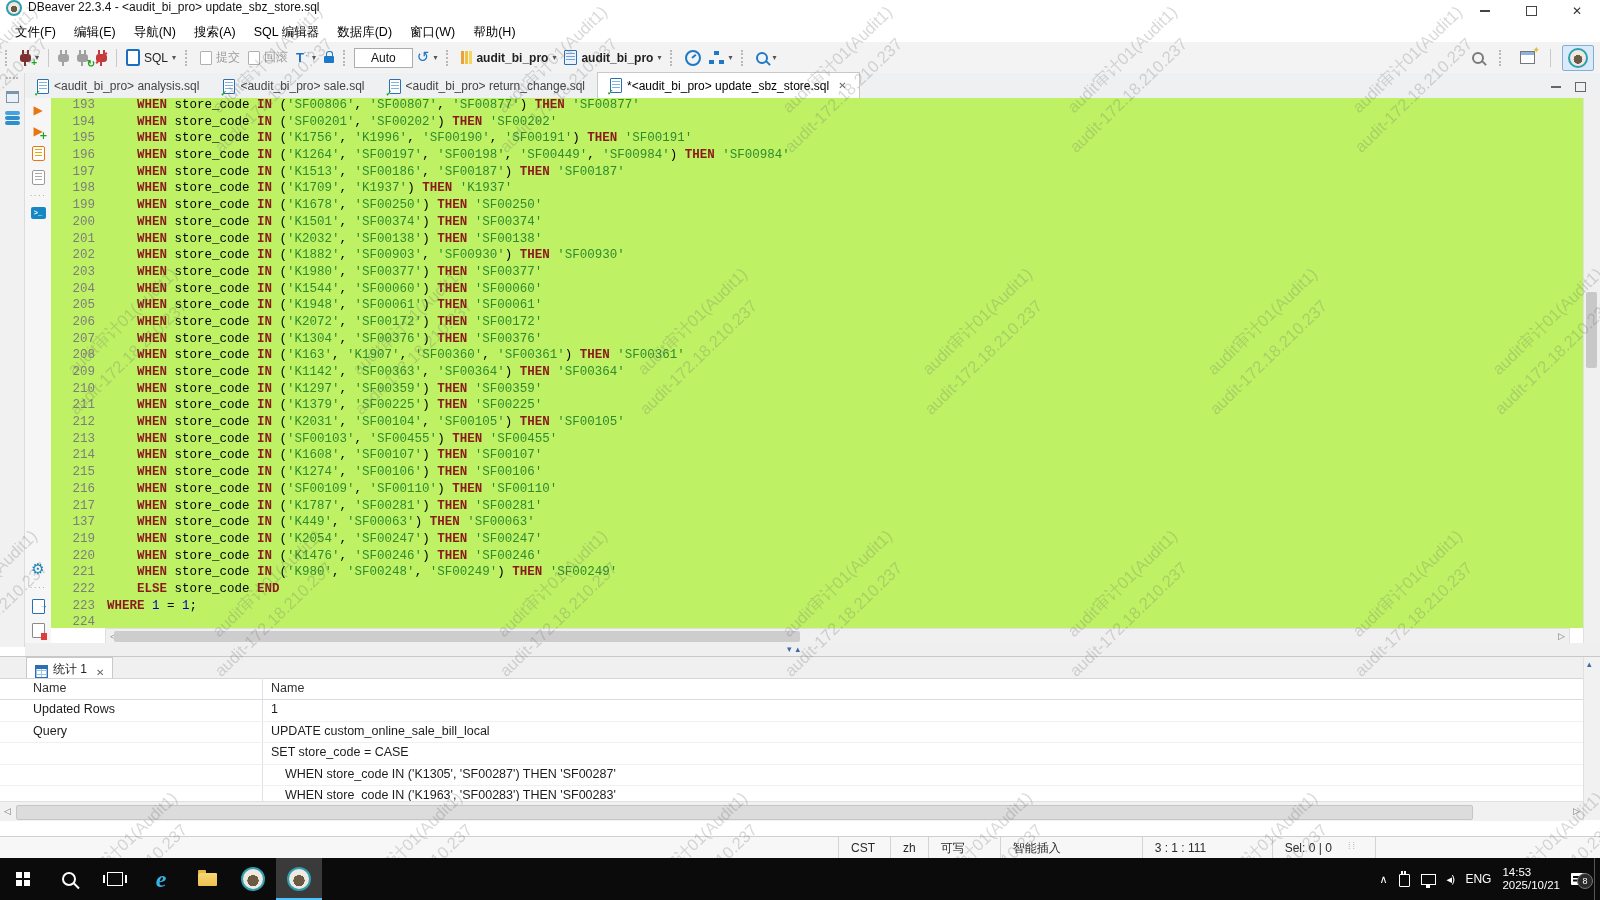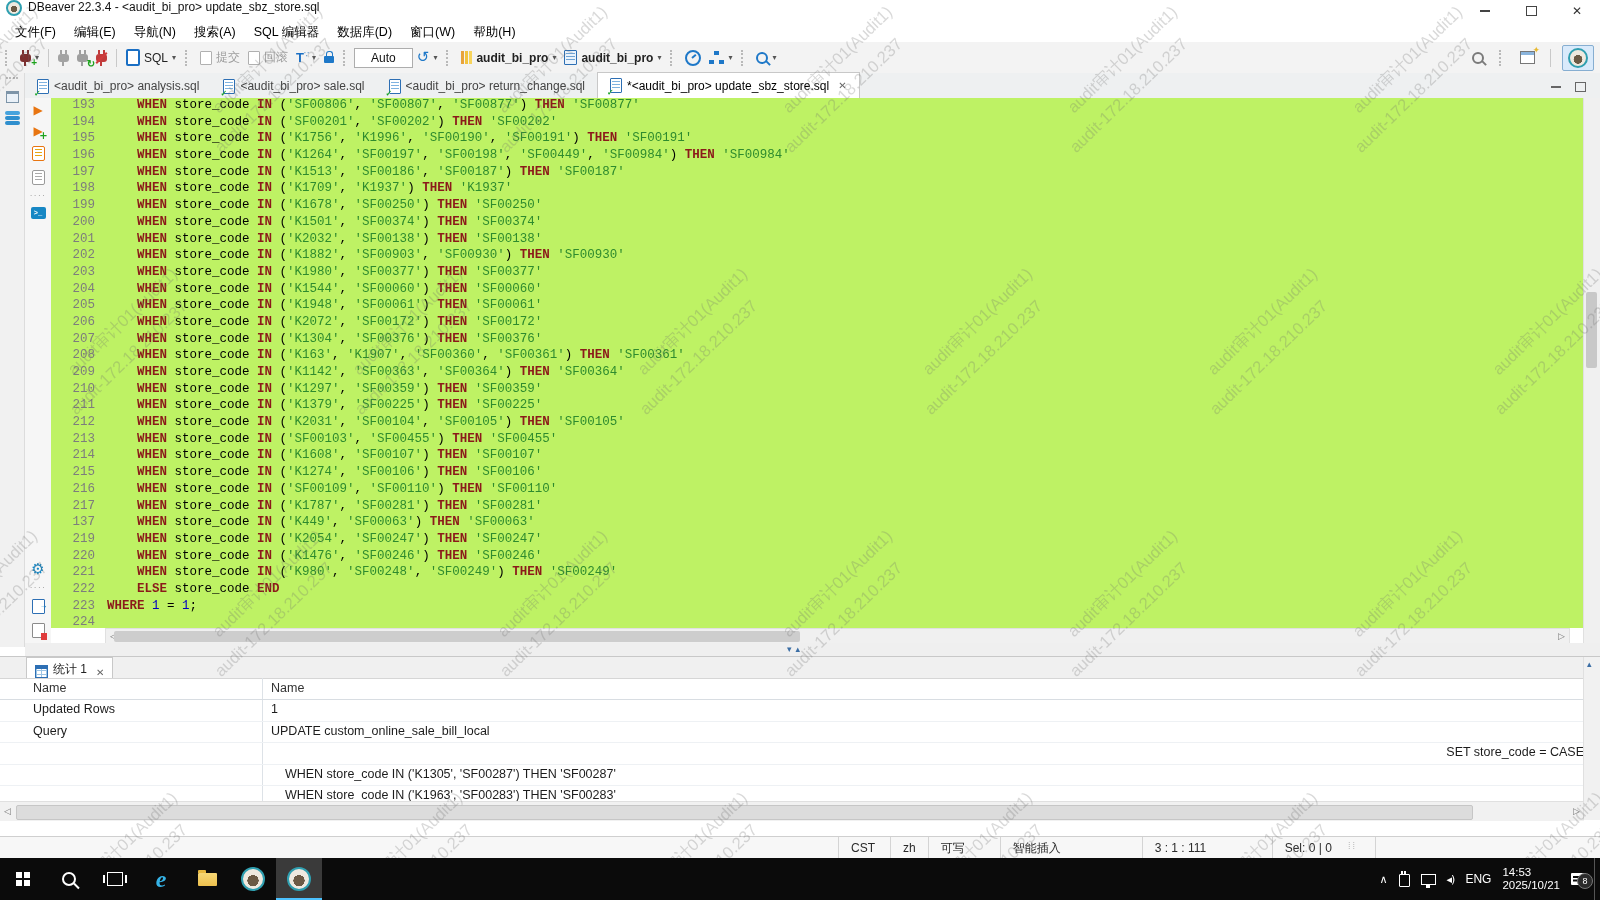--- a/index.html
+++ b/index.html
@@ -440,21 +440,21 @@
         <span class="ico-gridtab"></span>
         <span>统计 1</span>
         <span class="tab-close">✕</span>
       </div>
     </div>
     <div class="grid" id="res-grid">
       <div class="grid-coldiv"></div>
     <div class="grow header" style="top: 0px;"><span class="gname">Name</span><span class="gval">Name</span></div>
         <div class="grow" style="top: 21.4px;"><span class="gname">Updated Rows</span><span class="gval">1</span></div>
         <div class="grow" style="top: 42.8px;"><span class="gname">Query</span><span class="gval">UPDATE custom_online_sale_bill_local</span></div>
-        <div class="grow" style="top: 64.2px; justify-content: space-between;"><span class="gname"></span><span class="gval">SET store_code = CASE</span></div>
+        <div class="grow" style="top: 64.2px;"><span class="gname"></span><span class="gval">SET store_code = CASE</span></div>
         <div class="grow" style="top: 85.6px;"><span class="gname"></span><span class="gval">    WHEN store_code IN ('K1305', 'SF00287') THEN 'SF00287'</span></div>
         <div class="grow" style="top: 107px;"><span class="gname"></span><span class="gval">    WHEN store_code IN ('K1963', 'SF00283') THEN 'SF00283'</span></div>
       </div>
     <div class="hscroll-res">
       <span class="sb-arrow">◁</span>
       <span class="res-thumb"></span>
       <span class="sb-arrow" style="margin-left:auto;">▷</span>
     </div>
     <div class="vscroll-res">
       <span class="vres-up">▴</span>

